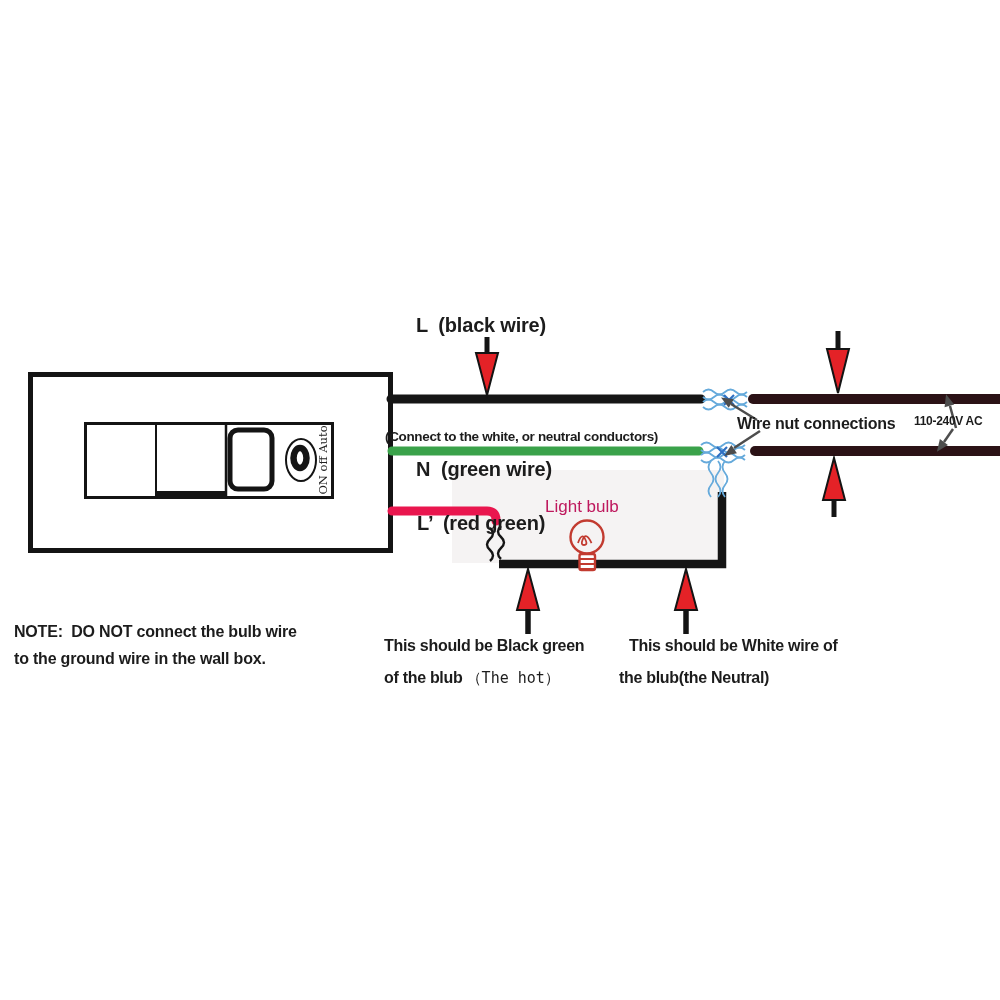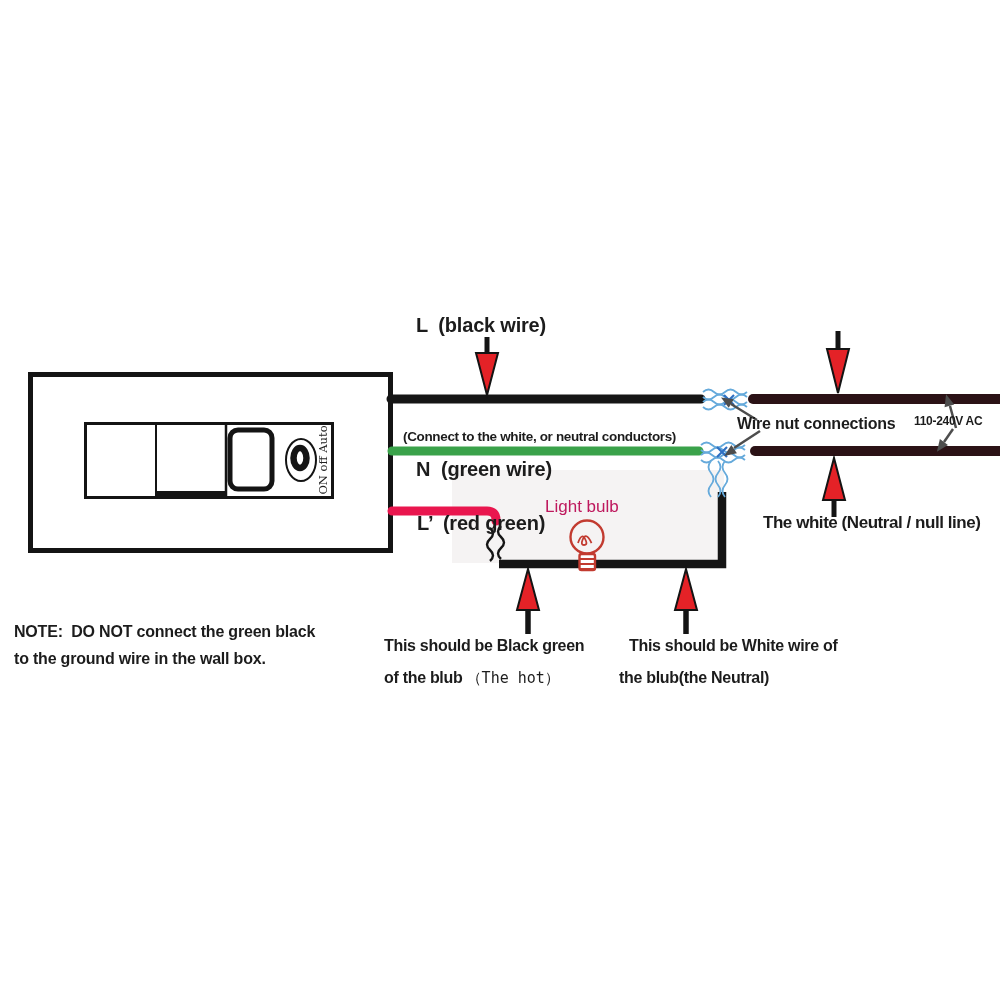--- a/index.html
+++ b/index.html
@@ -118,30 +118,29 @@
       <rect x="579.5" y="554" width="15.5" height="16" rx="2" fill="#ffffff"></rect>
       <line x1="579.5" y1="559" x2="595" y2="559" stroke-width="2"></line>
       <line x1="579.5" y1="564" x2="595" y2="564" stroke-width="2"></line>
       <line x1="579.5" y1="569" x2="595" y2="569" stroke-width="2"></line>
     </g>
   </svg>
 
   <div class="mode">ON off Auto</div>
 
   <div class="lbl fs20" style="left:399px;top:314px;">L  (black wire)</div>
-  <div class="lbl fs135b" style="left:403px;top:429px;">(Connect to the white, or neutral conductors)</div>
+  <div class="lbl fs135b" style="left:385px;top:429px;">(Connect to the white, or neutral conductors)</div>
   <div class="lbl fs20" style="left:399px;top:458px;">N  (green wire)</div>
   <div class="lbl fs20" style="left:400px;top:512px;">L’  (red green)</div>
   <div class="lbl fs17red" style="left:545px;top:497px;">Light bulb</div>
 
   <div class="lbl fs145" style="left:737px;top:415px;">Wire nut connections</div>
   <div class="lbl fs12b" style="left:882px;top:415px;margin-left:32px;">110-240V AC</div>
-  <div class="lbl fs17b" style="left:763px;top:513px;">The white (Neutral / null line)</div>
 
-  <div class="lbl fs145" style="left:14px;top:623px;">NOTE:  DO NOT connect the green black</div>
+  <div class="lbl fs145" style="left:14px;top:623px;">NOTE:  DO NOT connect the bulb wire</div>
   <div class="lbl fs145" style="left:14px;top:650px;">to the ground wire in the wall box.</div>
 
   <div class="lbl fs16b" style="left:384px;top:637px;">This should be Black green</div>
   <div class="lbl fs16b" style="left:384px;top:669px;"><span>of the blub </span><span class="mono">（The hot）</span></div>
   <div class="lbl fs16b" style="left:629px;top:637px;">This should be White wire of</div>
   <div class="lbl fs16b" style="left:619px;top:669px;">the blub(the Neutral)</div>
 
 </div>
 
 </body></html>

